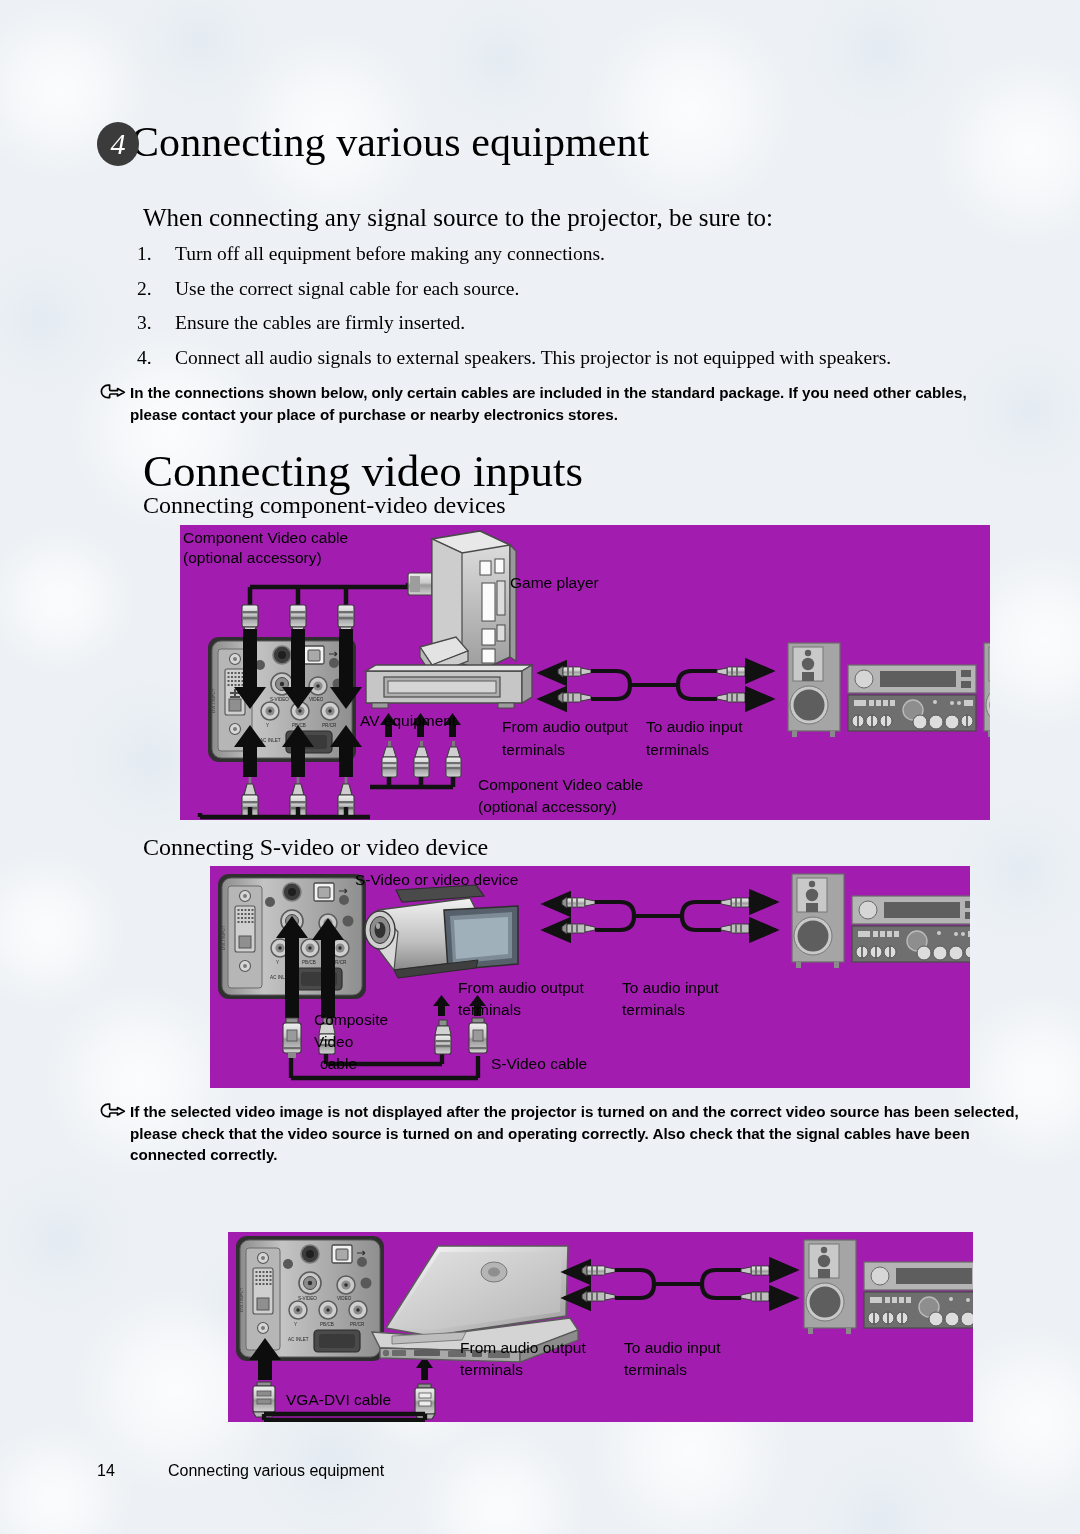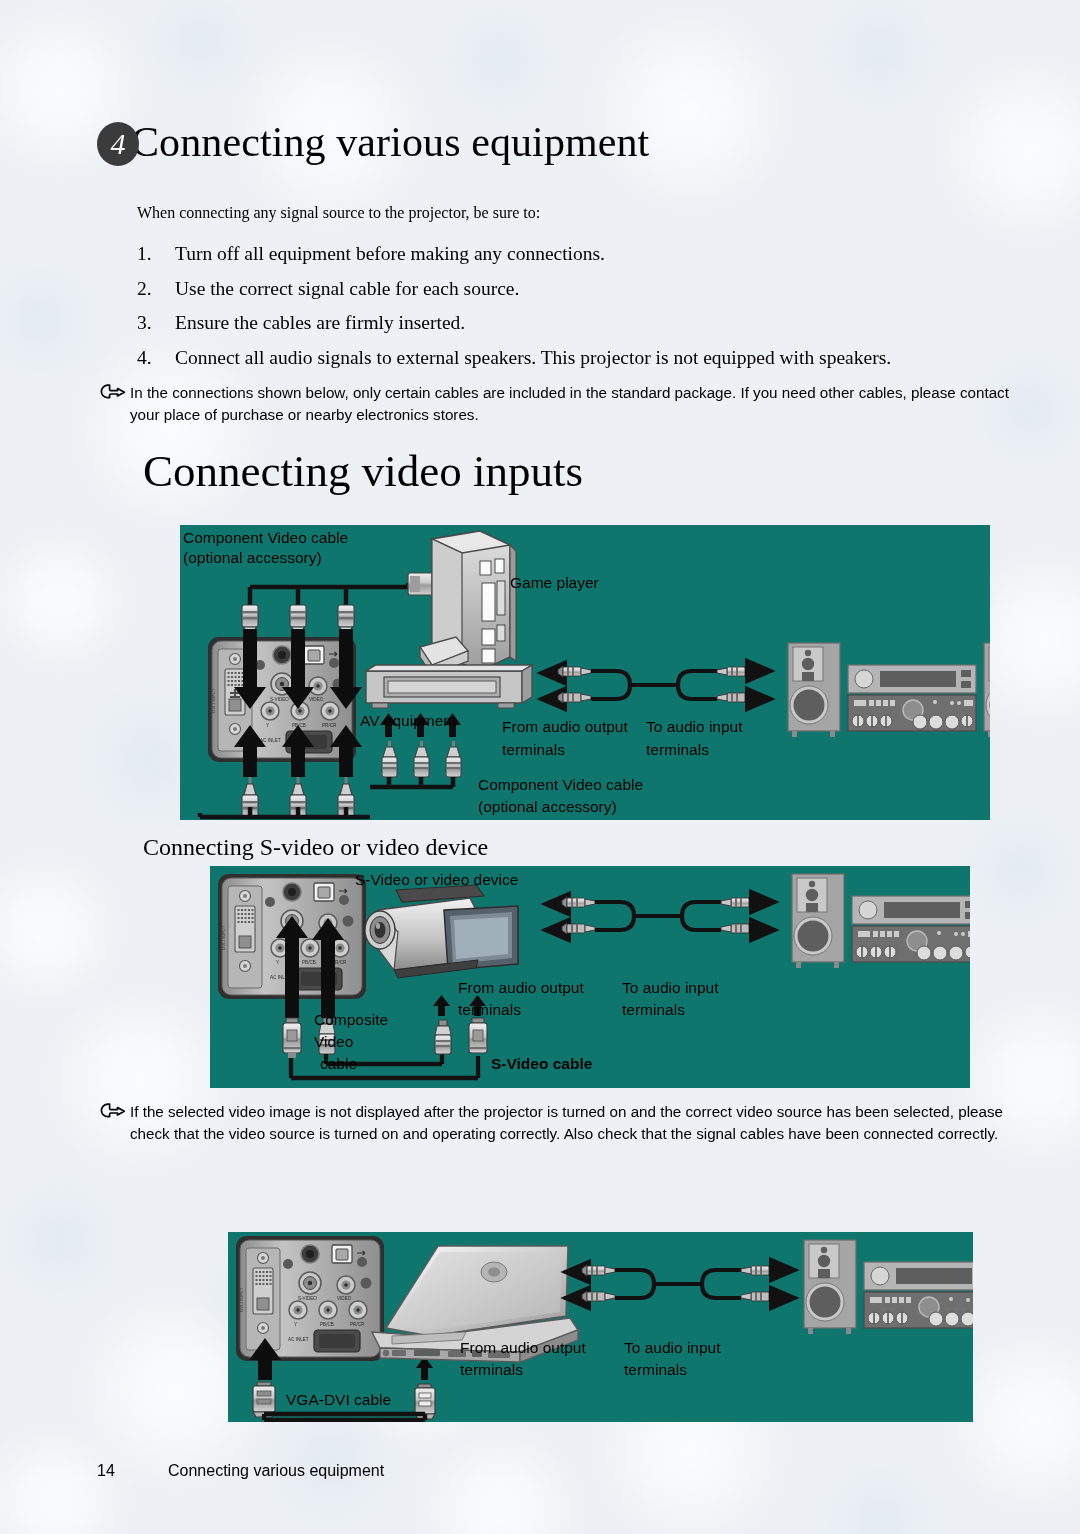--- a/index.html
+++ b/index.html
@@ -19,40 +19,40 @@
     width:42px;height:44px;border-radius:50%;background:#3b3b3b;
     color:#fff;font-family:"Liberation Serif",serif;font-size:30px;font-style:italic;
     display:flex;align-items:center;justify-content:center;
     position:relative;left:0;top:2px;
   }
   .chaptitle{
     font-size:42px;letter-spacing:.1px;margin-left:-8px;white-space:nowrap;
   }
 
   
-  .intro{position:absolute;left:137px;top:204px;font-size:16px;text-align:center;}
+  .intro{position:absolute;left:143px;top:204px;font-size:25px;text-align:center;}
   .olist{position:absolute;left:137px;top:243px;width:880px;}
   .oli{display:flex;font-size:19.5px;margin-bottom:12.5px;}
   .oli .n{width:38px;flex:none;}
   .oli .t{flex:1;}
 
   
   .note{position:absolute;display:flex;font-family:"Liberation Sans",sans-serif;
-        font-weight:normal;font-size:15.2px;line-height:1.42;}
+        font-weight:bold;font-size:15.2px;line-height:1.42;}
   .note .hand{width:30px;flex:none;padding-top:1px;}
   .note .ntext{flex:1;}
   .note1{left:100px;top:382px;width:910px;}
   .note2{left:100px;top:1101px;width:920px;}
 
   
   .h1{position:absolute;font-size:45px;}
   .h2{position:absolute;font-size:24px;}
 
   
-  .diagram{position:absolute;background:#0f766e;}
+  .diagram{position:absolute;background:#a21caf;}
   .dlabel{position:absolute;font-family:"Liberation Sans",sans-serif;
           font-size:15.5px;line-height:1.28;color:#000;white-space:pre;}
 
   
   .footer{position:absolute;left:0;top:1462px;width:1080px;
           font-family:"Liberation Sans",sans-serif;font-size:16px;}
   .footer .pg{position:absolute;left:97px;}
   .footer .ft{position:absolute;left:168px;}
 </style>
 </head>
@@ -139,20 +139,21 @@
       <svg width="26" height="17" viewBox="0 0 26 17">
         <path d="M8 2.2 C4.2 2.2 1.4 5 1.4 8.4 C1.4 11.8 4.2 14.6 8 14.6 L9.6 14.6
                  L9.6 12.4 C9.6 11.6 10.2 11.0 11.0 11.0 L17.5 11.0 L17.5 12.9 L24.3 9.3
                  L17.5 5.6 L17.5 7.6 L11.0 7.6 C10.2 7.6 9.6 7.0 9.6 6.2 L9.6 2.2 Z" fill="none" stroke="#000" stroke-width="1.7" stroke-linejoin="round"></path>
       </svg>
     </div>
     <div class="ntext">In the connections shown below, only certain cables are included in the standard package. If you need other cables, please contact your place of purchase or nearby electronics stores.</div>
   </div>
 
   <div class="h1" style="left:143px;top:445px;">Connecting video inputs</div>
+  <div class="h2" style="left:143px;top:492px;">Connecting component-video devices</div>
   <div class="h2" style="left:143px;top:834px;">Connecting S-video or video device</div>
 
   <div class="diagram" style="left:180px;top:525px;width:810px;height:295px;">
 
     <svg width="810" height="295" viewBox="0 0 810 295">
       <defs>
         <linearGradient id="gMetal" x1="0" y1="0" x2="0" y2="1">
           <stop offset="0%" stop-color="#efefef"></stop>
             <stop offset="45%" stop-color="#c9c9c9"></stop>
           <stop offset="55%" stop-color="#9a9a9a"></stop>
@@ -751,21 +752,21 @@
 
     
     <div class="dlabel" style="left:145px;top:4px;">S-Video or video device</div>
     <div class="dlabel" style="left:248px;top:112px;">From audio output</div>
     <div class="dlabel" style="left:248px;top:134px;">terminals</div>
     <div class="dlabel" style="left:412px;top:112px;">To audio input</div>
     <div class="dlabel" style="left:412px;top:134px;">terminals</div>
     <div class="dlabel" style="left:104px;top:144px;">Composite</div>
     <div class="dlabel" style="left:104px;top:166px;">Video</div>
     <div class="dlabel" style="left:110px;top:188px;">cable</div>
-    <div class="dlabel" style="left:281px;top:188px;font-weight:bold;">S-Video cable</div>
+    <div class="dlabel" style="left:281px;top:188px;">S-Video cable</div>
   </div>
 
   <div class="note note2">
     <div class="hand">
       <svg width="26" height="17" viewBox="0 0 26 17">
         <path d="M8 2.2 C4.2 2.2 1.4 5 1.4 8.4 C1.4 11.8 4.2 14.6 8 14.6 L9.6 14.6
                  L9.6 12.4 C9.6 11.6 10.2 11.0 11.0 11.0 L17.5 11.0 L17.5 12.9 L24.3 9.3
                  L17.5 5.6 L17.5 7.6 L11.0 7.6 C10.2 7.6 9.6 7.0 9.6 6.2 L9.6 2.2 Z" fill="none" stroke="#000" stroke-width="1.7" stroke-linejoin="round"></path>
       </svg>
     </div>

